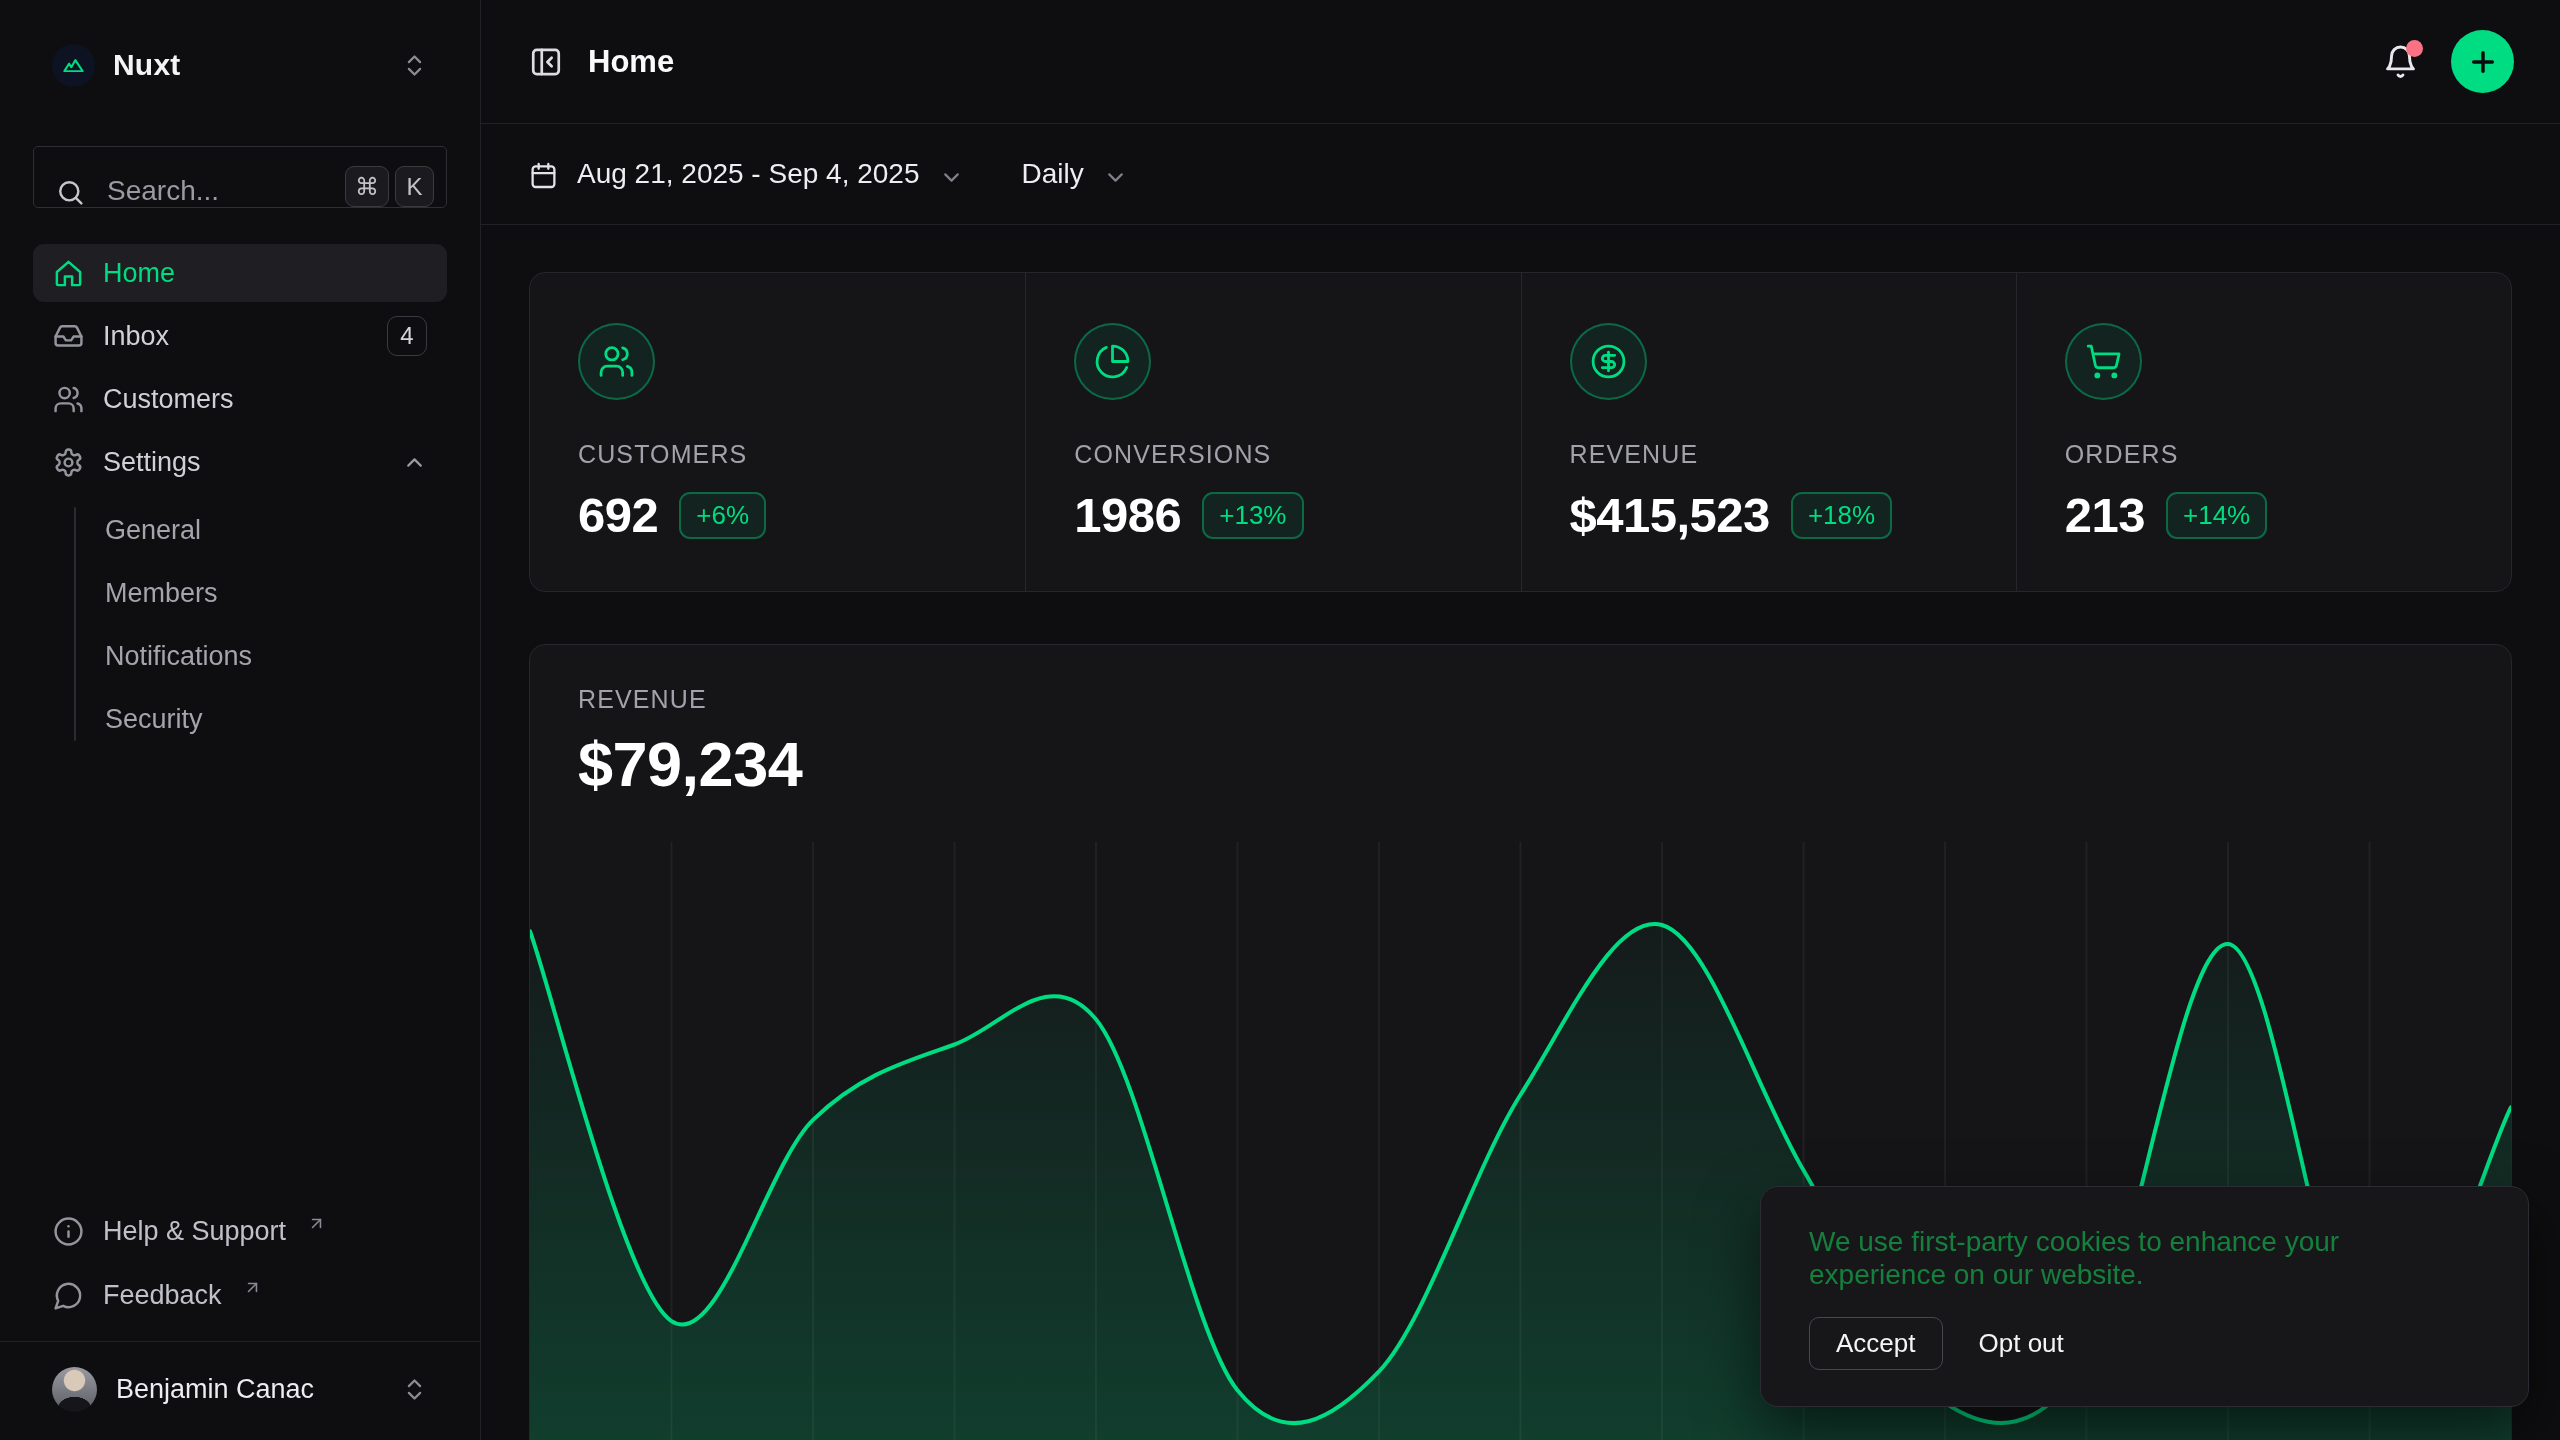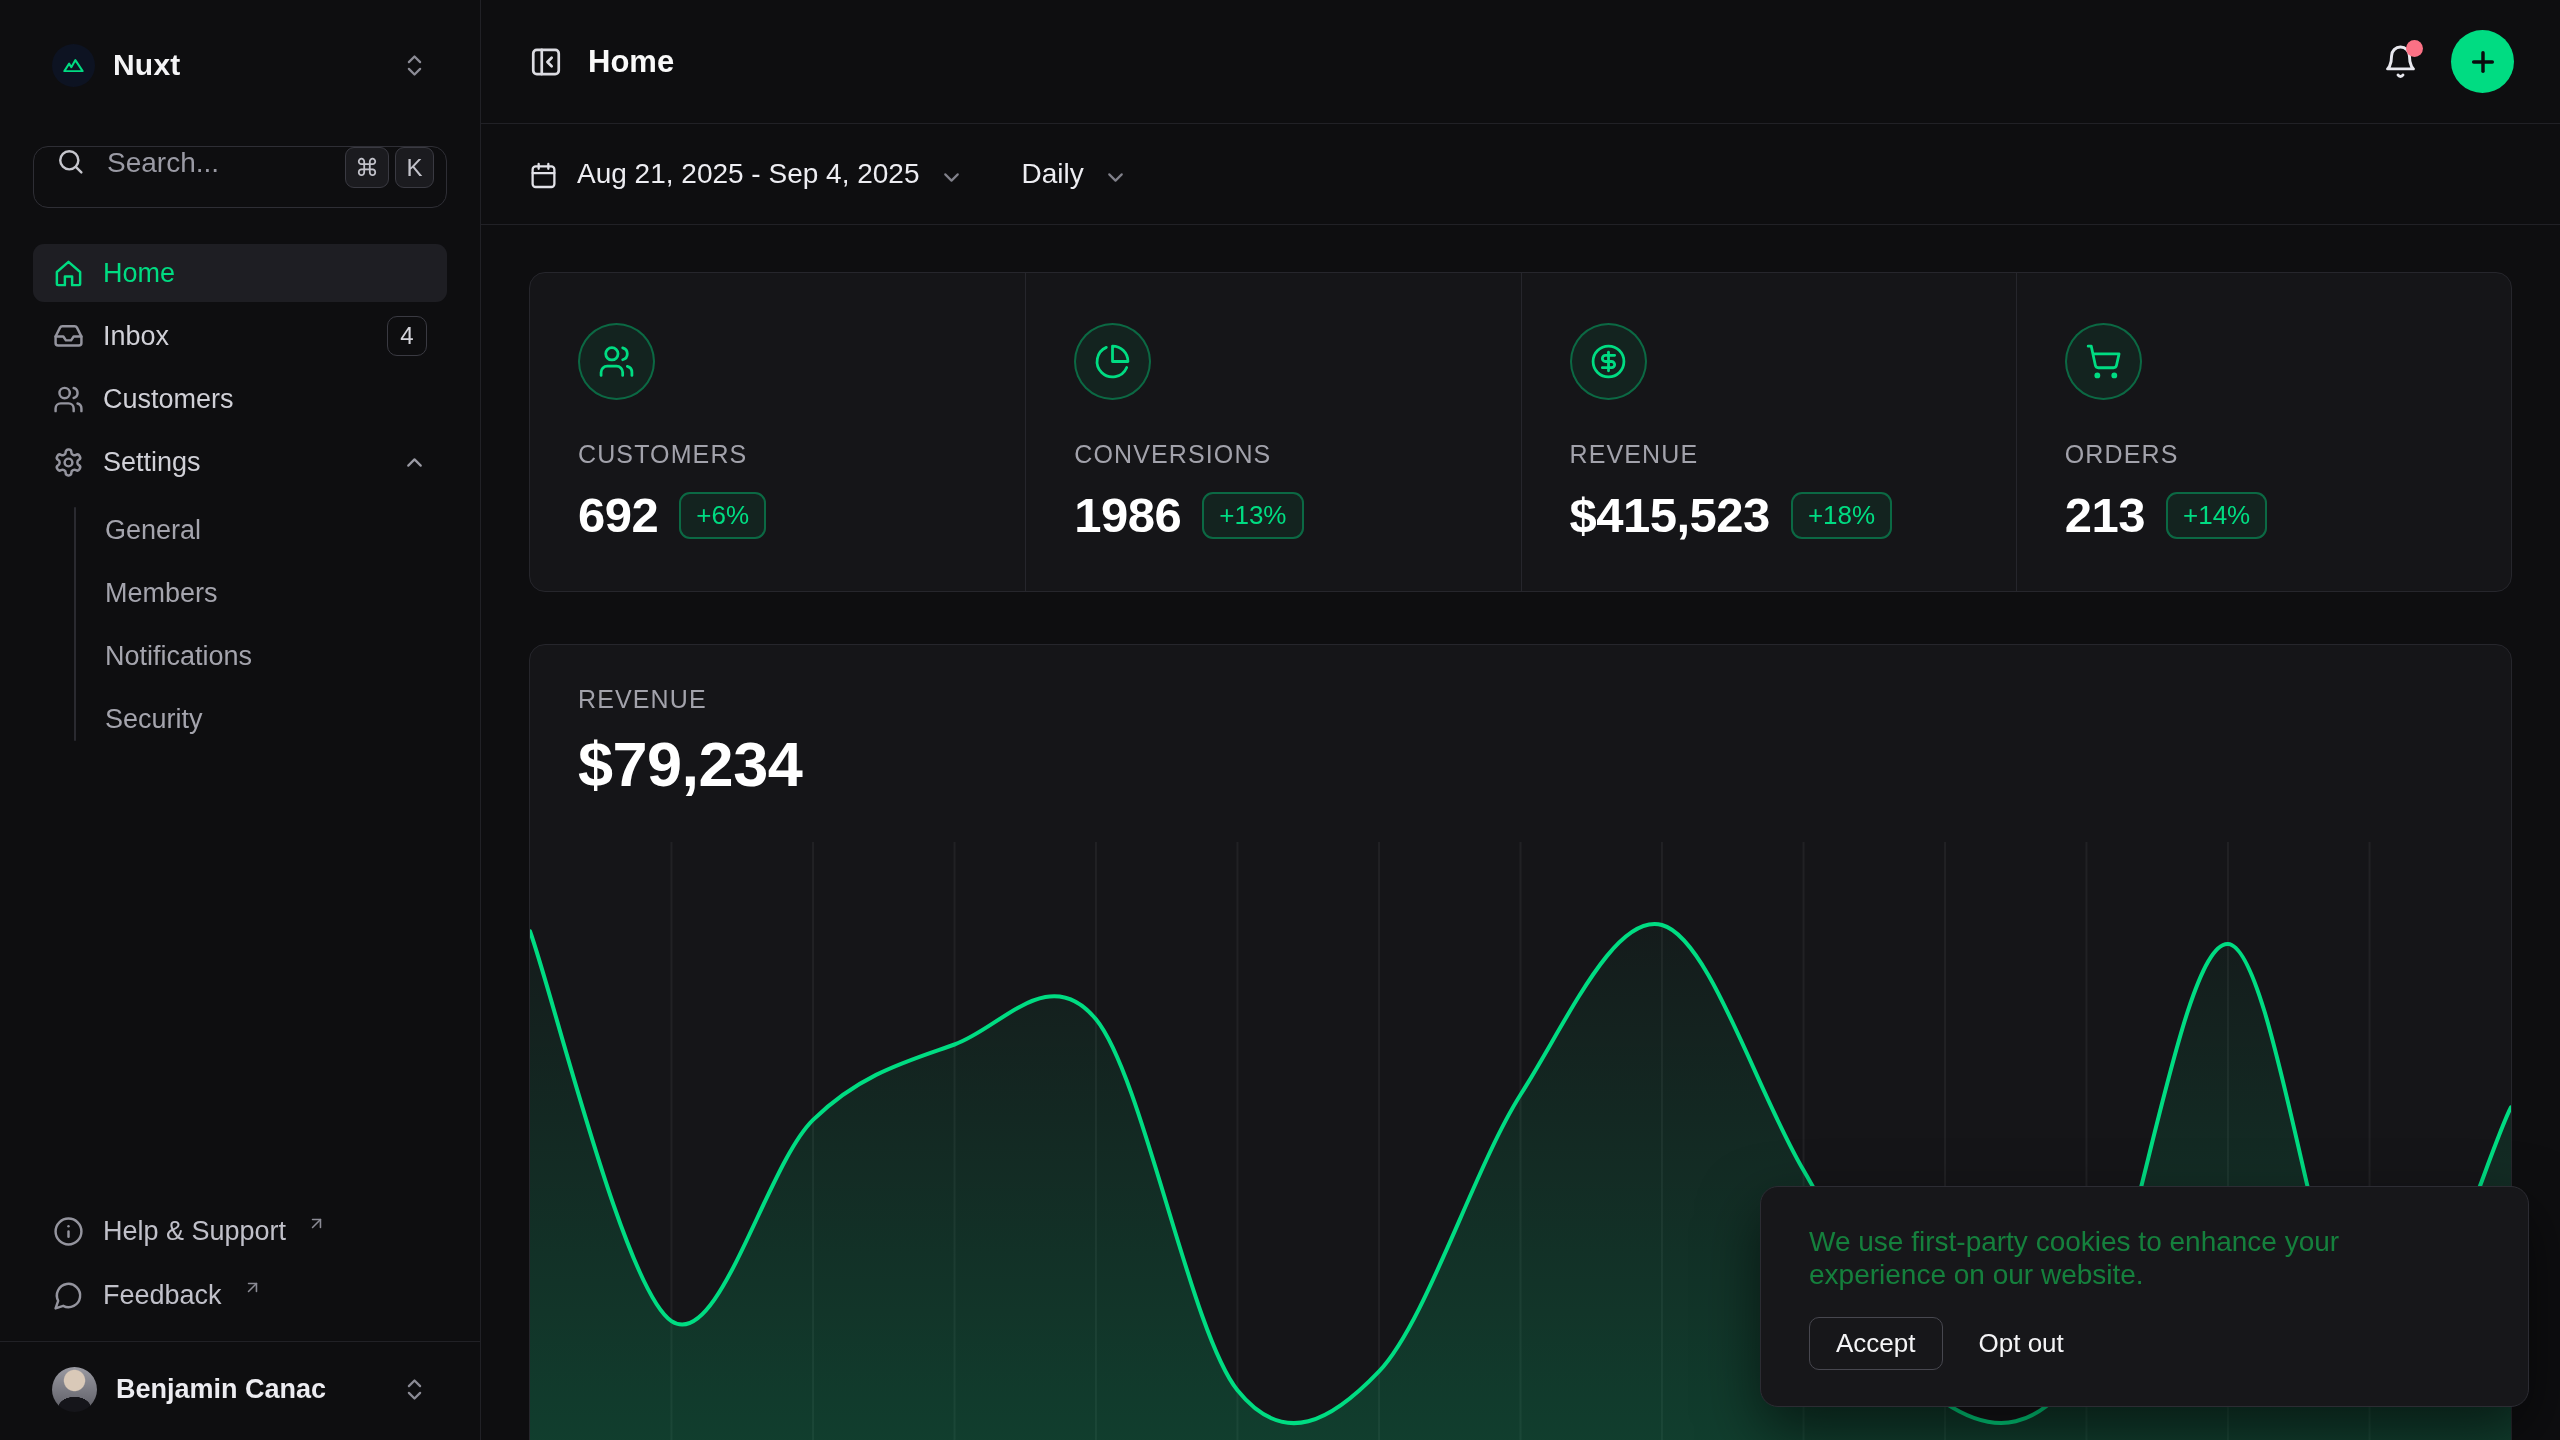--- a/index.html
+++ b/index.html
@@ -20,22 +20,22 @@
     background:#0e0e10;
   }
   .sidebar-top { padding:40px 33px 0; }
   .logo-row { display:flex; align-items:center; gap:18px; padding:0 19px; height:50px; cursor:pointer; }
   .logo-badge { width:43px; height:43px; border-radius:50%; background:#0d1322; display:flex; align-items:center; justify-content:center; flex:none; }
   .workspace-name { font-size:30px; font-weight:700; color:#f4f4f6; letter-spacing:.2px; }
   .switcher { margin-left:auto; color:#8b8b95; display:flex; }
 
   .search-box {
     margin-top:56px; height:62px;
-    border:1px solid #2e2e35; border-radius:15px;
-    display:flex; align-items:flex-start; gap:22px;
+    border:1px solid #2e2e35; border-radius:5px;
+    display:flex; align-items:flex-end; gap:22px;
     padding:0 12px 0 22px; color:#b9b9c2; cursor:text;
   }
   .search-icon { color:#c6c6cd; display:flex; flex:none; }
   .search-placeholder { flex:1; font-size:28px; color:#9a9aa4; }
   .kbd { min-width:39px; height:41px; padding:0 9px; margin-left:6px;
     border:1px solid #3a3a42; border-radius:9px; background:#1b1b1f;
     color:#c2c2ca; font-size:24px; display:flex; align-items:center; justify-content:center; }
 
   .nav { margin-top:36px; display:flex; flex-direction:column; gap:5px; }
   .nav-item {
@@ -62,21 +62,21 @@
   .ext-arrow { color:#8b8b95; display:flex; margin-left:2px; margin-top:-16px; }
 
   .user-section { border-top:1px solid #212126; padding:12px 33px 16px; }
   .user-row { display:flex; align-items:center; gap:19px; padding:0 19px; height:70px; cursor:pointer; border-radius:11px; }
   .avatar { width:45px; height:45px; border-radius:50%; flex:none; overflow:hidden;
     background:
       radial-gradient(circle at 50% 30%, #d9c9b8 0%, #d9c9b8 26%, rgba(217,201,184,0) 29%),
       radial-gradient(ellipse 60% 42% at 50% 92%, #15151a 0%, #15151a 60%, rgba(21,21,26,0) 62%),
       linear-gradient(#9a9aa2, #5b5b63);
   }
-  .user-name { font-size:27px; color:#ececf1; font-weight:700;text-align:center; }
+  .user-name { font-size:27px; color:#ececf1; font-weight:400;text-align:center; }
 
   
   .main { margin-left:481px; display:flex; flex-direction:column; height:1440px; }
   .main-header { height:124px; flex:none; border-bottom:1px solid #212126;
     display:flex; align-items:center; gap:25px; padding:0 46px 0 48px; }
   .panel-btn { color:#dcdce2; display:flex; cursor:pointer; }
   .page-title { font-size:31px; font-weight:700; color:#fafafa; }
   .header-right { margin-left:auto; display:flex; align-items:center; gap:32px; }
   .bell-btn { position:relative; color:#e8e8ee; display:flex; cursor:pointer; }
   .bell-dot { position:absolute; top:-3px; right:-4px; width:17px; height:17px; border-radius:50%; }

